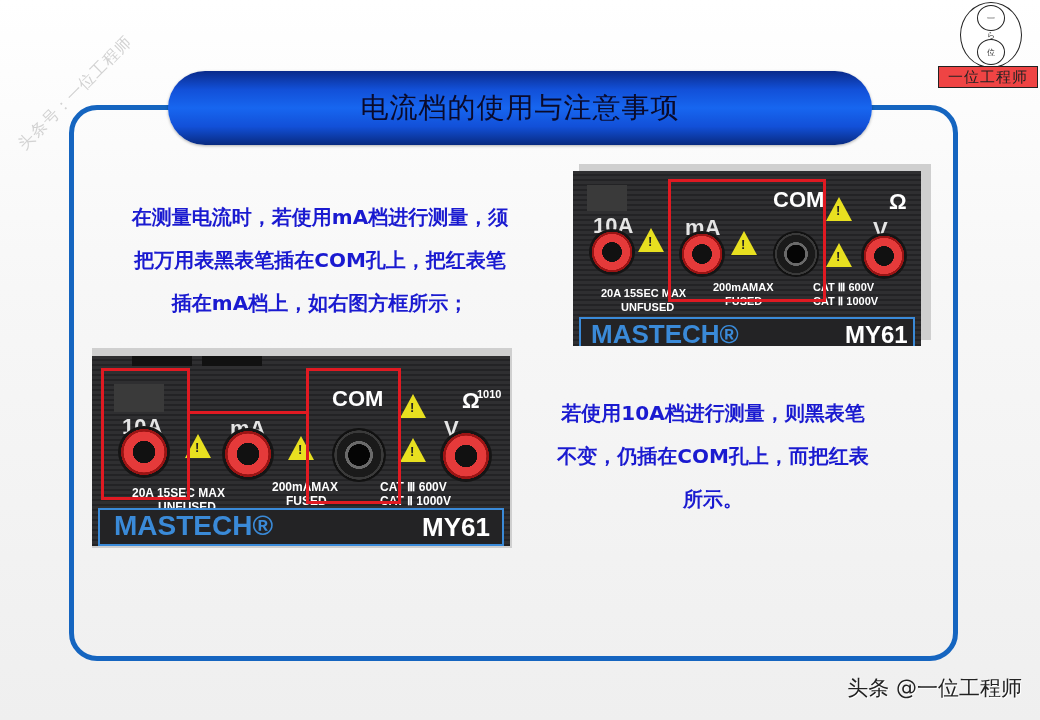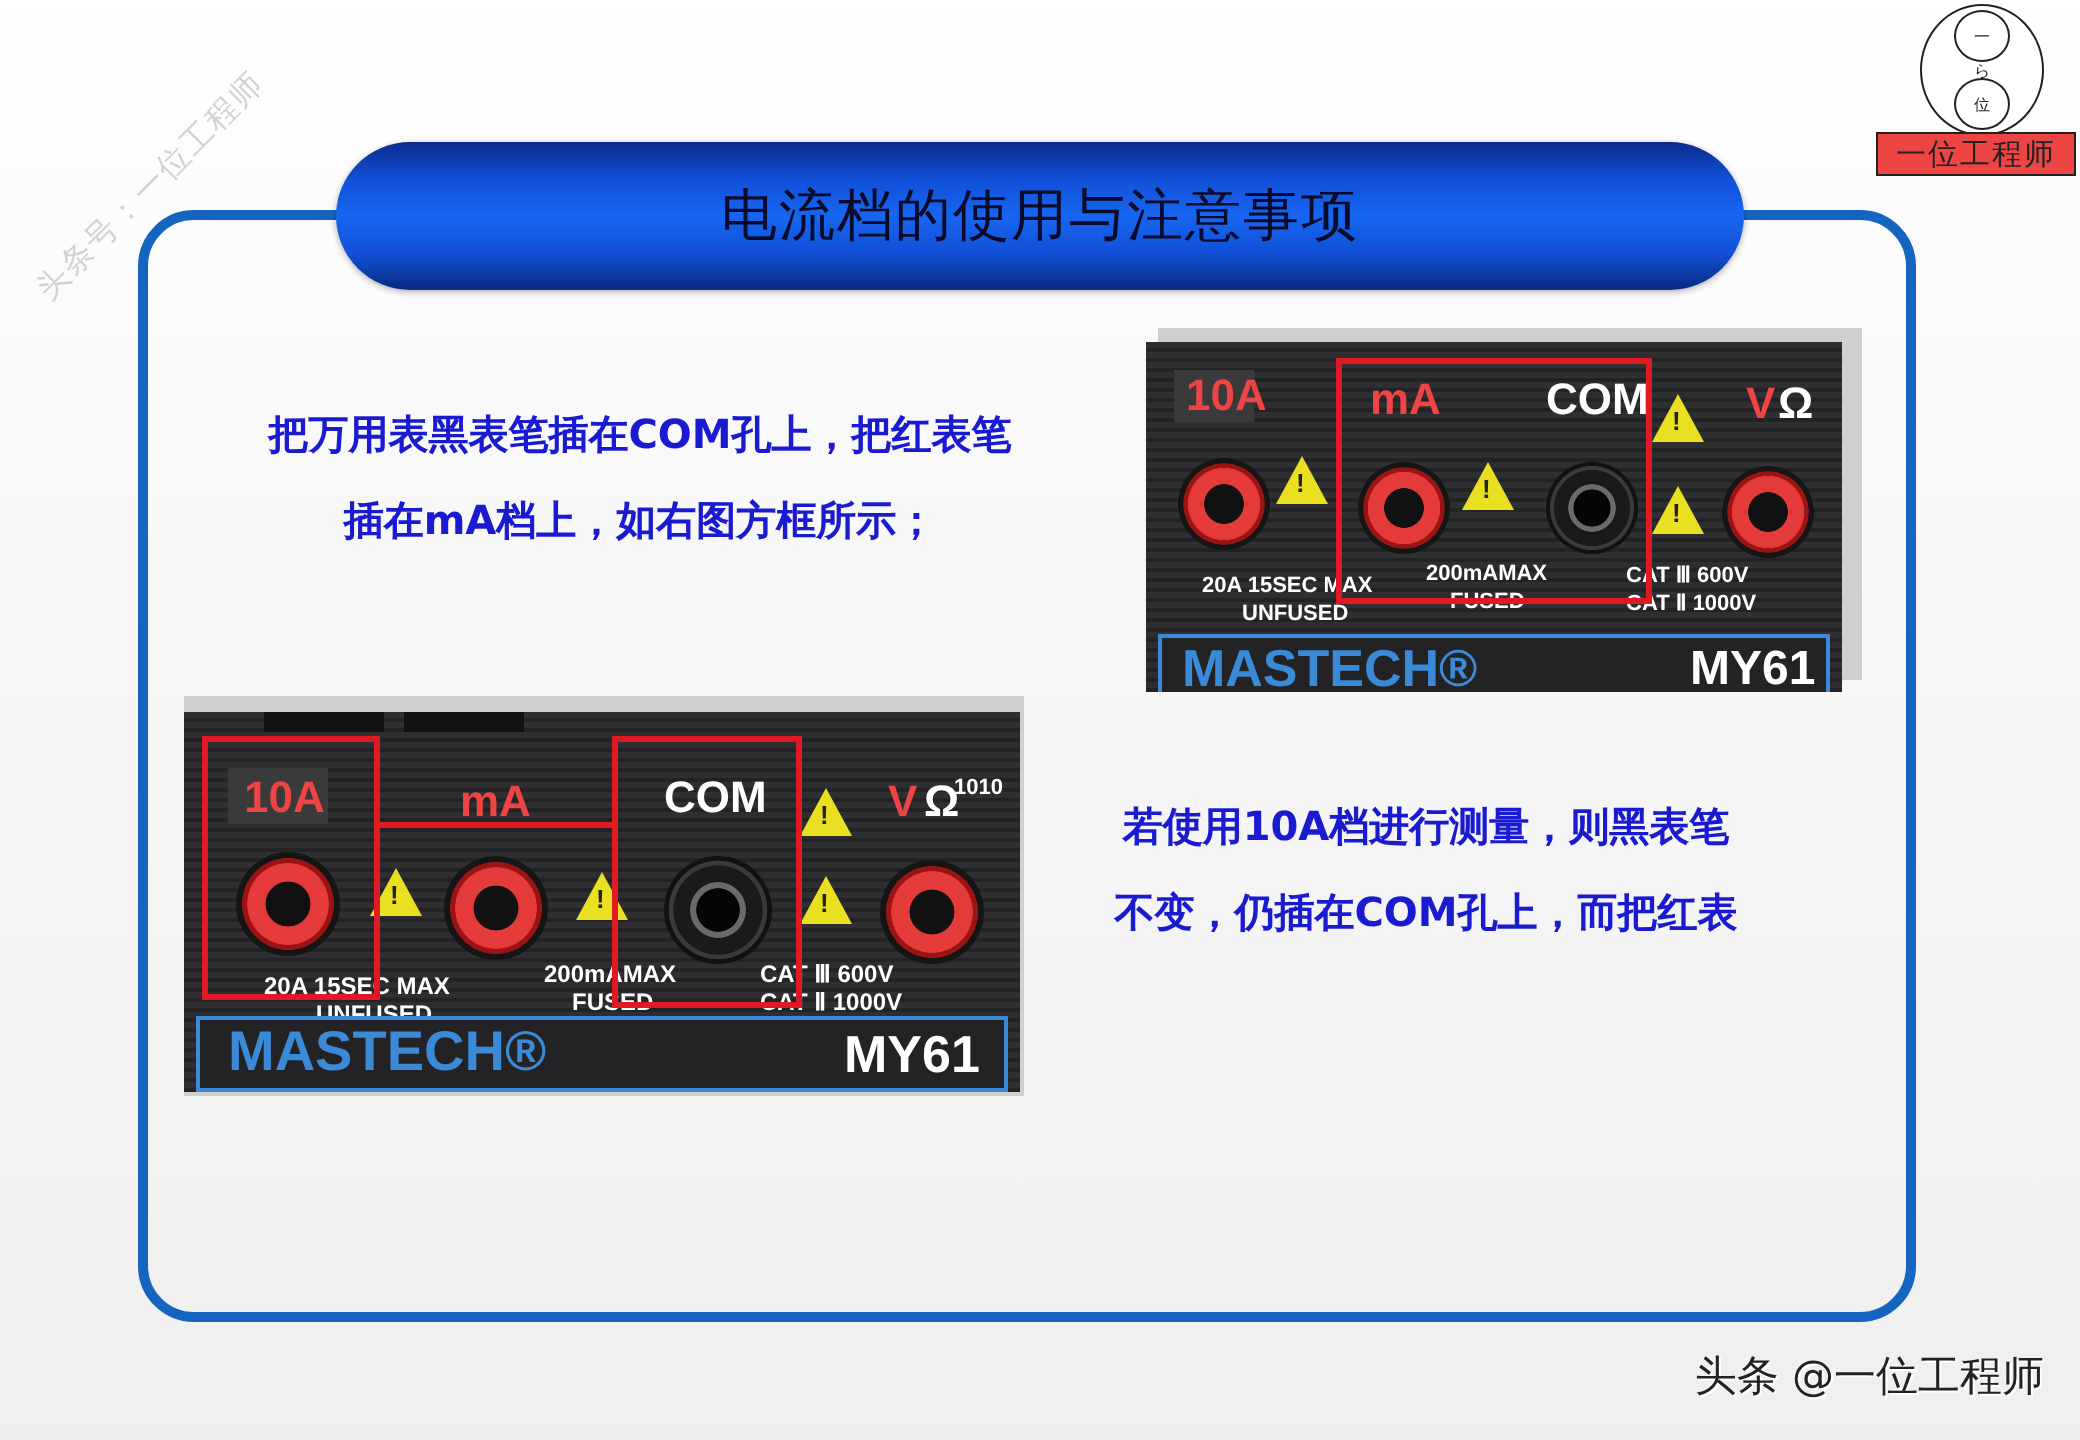--- a/index.html
+++ b/index.html
@@ -59,21 +59,21 @@
       position: absolute; background: #2a2a2c; overflow: hidden;
     }
     .photo-shadow {
       position: absolute; background: #cfcfcf;
     }
     .stripes {
       position: absolute; inset: 0;
       background: repeating-linear-gradient(to bottom, #2f2f31 0px, #2f2f31 3px, #232325 3px, #232325 5px);
     }
     .label { position: absolute; font-weight: bold; font-family: "Liberation Sans", sans-serif; }
-    .label.orange { color: #ef4444; }
+    .label.orange { color: #e5e5e5; margin-top: 28px; }
     .label.white { color: #ffffff; }
     .label-bg { position: absolute; background: #3a3a3a; }
     .jack {
       position: absolute; border-radius: 50%;
       background: radial-gradient(circle, #111 0 30%, #e53a3a 31% 55%, #9a1414 56% 62%, #151515 63% 100%);
     }
     .jack.black {
       background: radial-gradient(circle, #050505 0 28%, #6a6a6a 29% 36%, #1a1a1a 37% 58%, #3a3a3a 59% 64%, #111 65% 100%);
     }
     .warn {
@@ -111,20 +111,21 @@
   <div class="logo-label">一位工程师</div>
 </div>
 
 <div class="frame"></div>
 
 <div class="title-pill">
   <span>电流档的使用与注意事项</span>
 </div>
 
 <div class="para para-1">
+  <div>在测量电流时，若使用mA档进行测量，须</div>
   <div>把万用表黑表笔插在COM孔上，把红表笔</div>
   <div>插在mA档上，如右图方框所示；</div>
 </div>
 
 <div class="photo-shadow" style="left:579px;top:164px;width:352px;height:176px;"></div>
 <div class="photo" style="left:573px;top:171px;width:348px;height:175px;">
   <div class="stripes"></div>
   <div class="label-bg" style="left:14px;top:14px;width:40px;height:26px;"></div>
   <div class="label orange" style="left:20px;top:14px;font-size:22px;">10A</div>
   <div class="label orange" style="left:112px;top:16px;font-size:22px;">mA</div>
@@ -181,15 +182,16 @@
   <div class="brand" style="left:22px;top:154px;font-size:28px;">MASTECH®</div>
   <div class="model" style="left:330px;top:156px;font-size:26px;">MY61</div>
 </div>
 <div class="redbox" style="left:101px;top:368px;width:89px;height:132px;"></div>
 <div class="redbox" style="left:188px;top:411px;width:120px;height:3px;border-width:3px 0 0 0;"></div>
 <div class="redbox" style="left:306px;top:368px;width:95px;height:136px;"></div>
 
 <div class="para para-2">
   <div>若使用10A档进行测量，则黑表笔</div>
   <div>不变，仍插在COM孔上，而把红表</div>
+  <div>所示。</div>
 </div>
 
 <div class="footer">头条 @一位工程师</div>
 
 </body></html>

